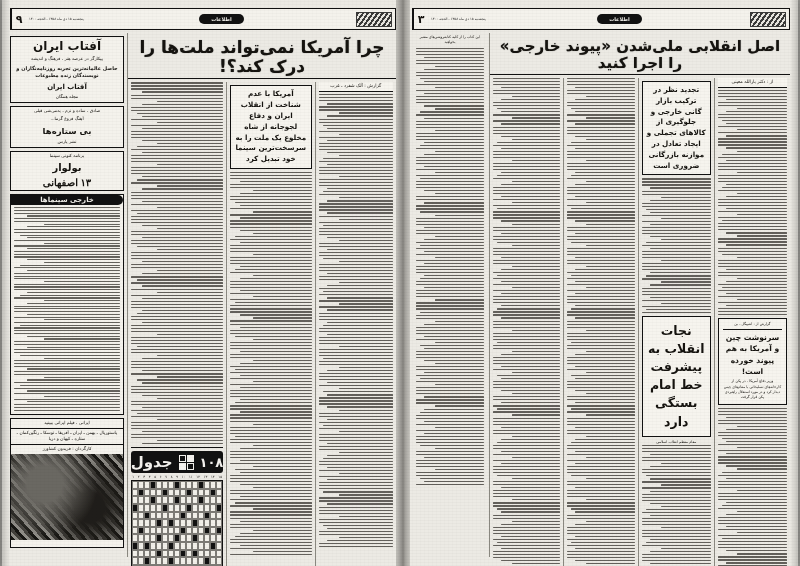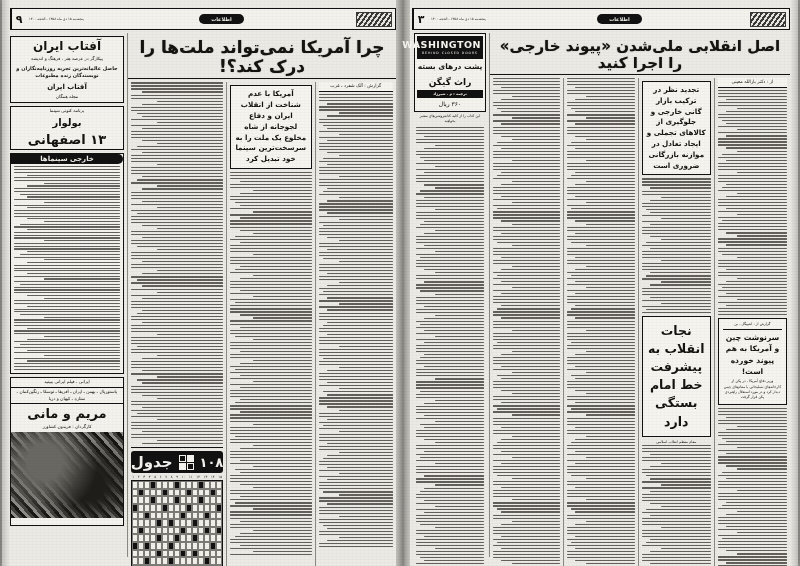--- a/index.html
+++ b/index.html
@@ -801,25 +801,31 @@
       <div style="width:118px;padding-right:3px;border-right:.8px solid #8a8880;">
 
         <div class="ad">
           <div class="ad-title" style="font-size:12px;">آفتاب ایران</div>
           <div class="ad-sub">پیکارگر در عرصه هنر ، فرهنگ و اندیشه</div>
           <div class="ad-sub" style="font-weight:bold;font-size:5px;">حاصل عالمانه‌ترین تجربه روزنامه‌نگاران و نویسندگان زنده مطبوعات</div>
           <div class="ad-sub" style="font-size:7px;font-weight:bold;">آفتاب ایران</div>
           <div class="ad-sub">مجله همگان</div>
         </div>
 
+        <div class="ad">
+          <div class="ad-sub">صادق ، ساده و نرم ، به‌می‌شی قبلی</div>
+          <div class="ad-sub">آهنگ فروغ گرما...</div>
+          <div class="ad-title" style="font-size:8.5px;">بی ستاره‌ها</div>
+          <div class="ad-sub">نشر پارس</div>
+        </div>
 
         <div class="ad">
           <div class="ad-sub">برنامه کنونی سینما</div>
           <div class="ad-title" style="font-size:10px;">بولوار</div>
-          <div class="ad-title" style="font-size:13px;">۱۳ اصفهانی</div>
+          <div class="ad-title" style="font-size:10px;font-family:Liberation Serif, serif;">۱۳ اصفهانی</div>
         </div>
 
         <div class="ad">
           <div class="ad-strip" style="font-size:7px;padding:1px;border-radius:0 8px 8px 0;">خارجی سینماها</div>
           <div class="txt" style="--gap:1.6px;padding:2px 3px;">
             <i></i>
               <i></i>
               <i></i>
               <i></i>
               <i></i>
@@ -892,21 +898,20 @@
               <i></i>
               <i></i>
               <i></i>
               <i></i>
           </div>
         </div>
 
         <div class="ad">
           <div class="ad-sub">ایرانی ، فیلم ایرانی ببینید</div>
           <div class="ad-sub" style="border-top:.6px solid #111;border-bottom:.6px solid #111;">پاستوریال ـ بهمن ـ ایران ـ آفریقا ـ توسکا ـ رنگین‌کمان ـ ستاره ـ کیهان و دریا</div>
-          <div class="ad-title" style="font-size:13px;">مریم و مانی</div>
           <div class="ad-sub">کارگردان : فریدون کشاورز</div>
           <div class="ad-photo" style="height:86px;"></div>
           <div class="tiny" style="padding:1px;">&nbsp;</div>
         </div>
 
       </div>
     </div>
   </div>
 
   <div class="page" id="page-right">
@@ -1497,30 +1502,20 @@
                 <i></i>
                 <i></i>
                 <i></i>
 
             </div>
           </div>
         </div>
       </div>
 
       <div style="width:72px;padding-right:3px;border-right:.8px solid #8a8880;">
-        <div class="wash">
-          <div class="wash-top">
-            <div class="w1">WASHINGTON</div>
-            <div class="w2">BEHIND CLOSED DOORS</div>
-          </div>
-          <div class="wash-mid" style="font-size:7.5px;">پشت درهای بسته</div>
-          <div class="wash-mid" style="font-size:9px;">راث گیگن</div>
-          <div class="ad-strip" style="font-size:3.6px;padding:2px;">ترجمه : م . شیرزاد</div>
-          <div class="wash-price">۳۶۰ ریال</div>
-        </div>
         <div class="tiny" style="padding:2px 1px;">این کتاب را از کلیه کتابفروشی‌های معتبر بخواهید</div>
 
         <div class="txt dense" style="padding:0 2px;">
           <i></i>
             <i></i>
             <i></i>
             <i></i>
             <i></i>
             <i></i>
             <i></i>

